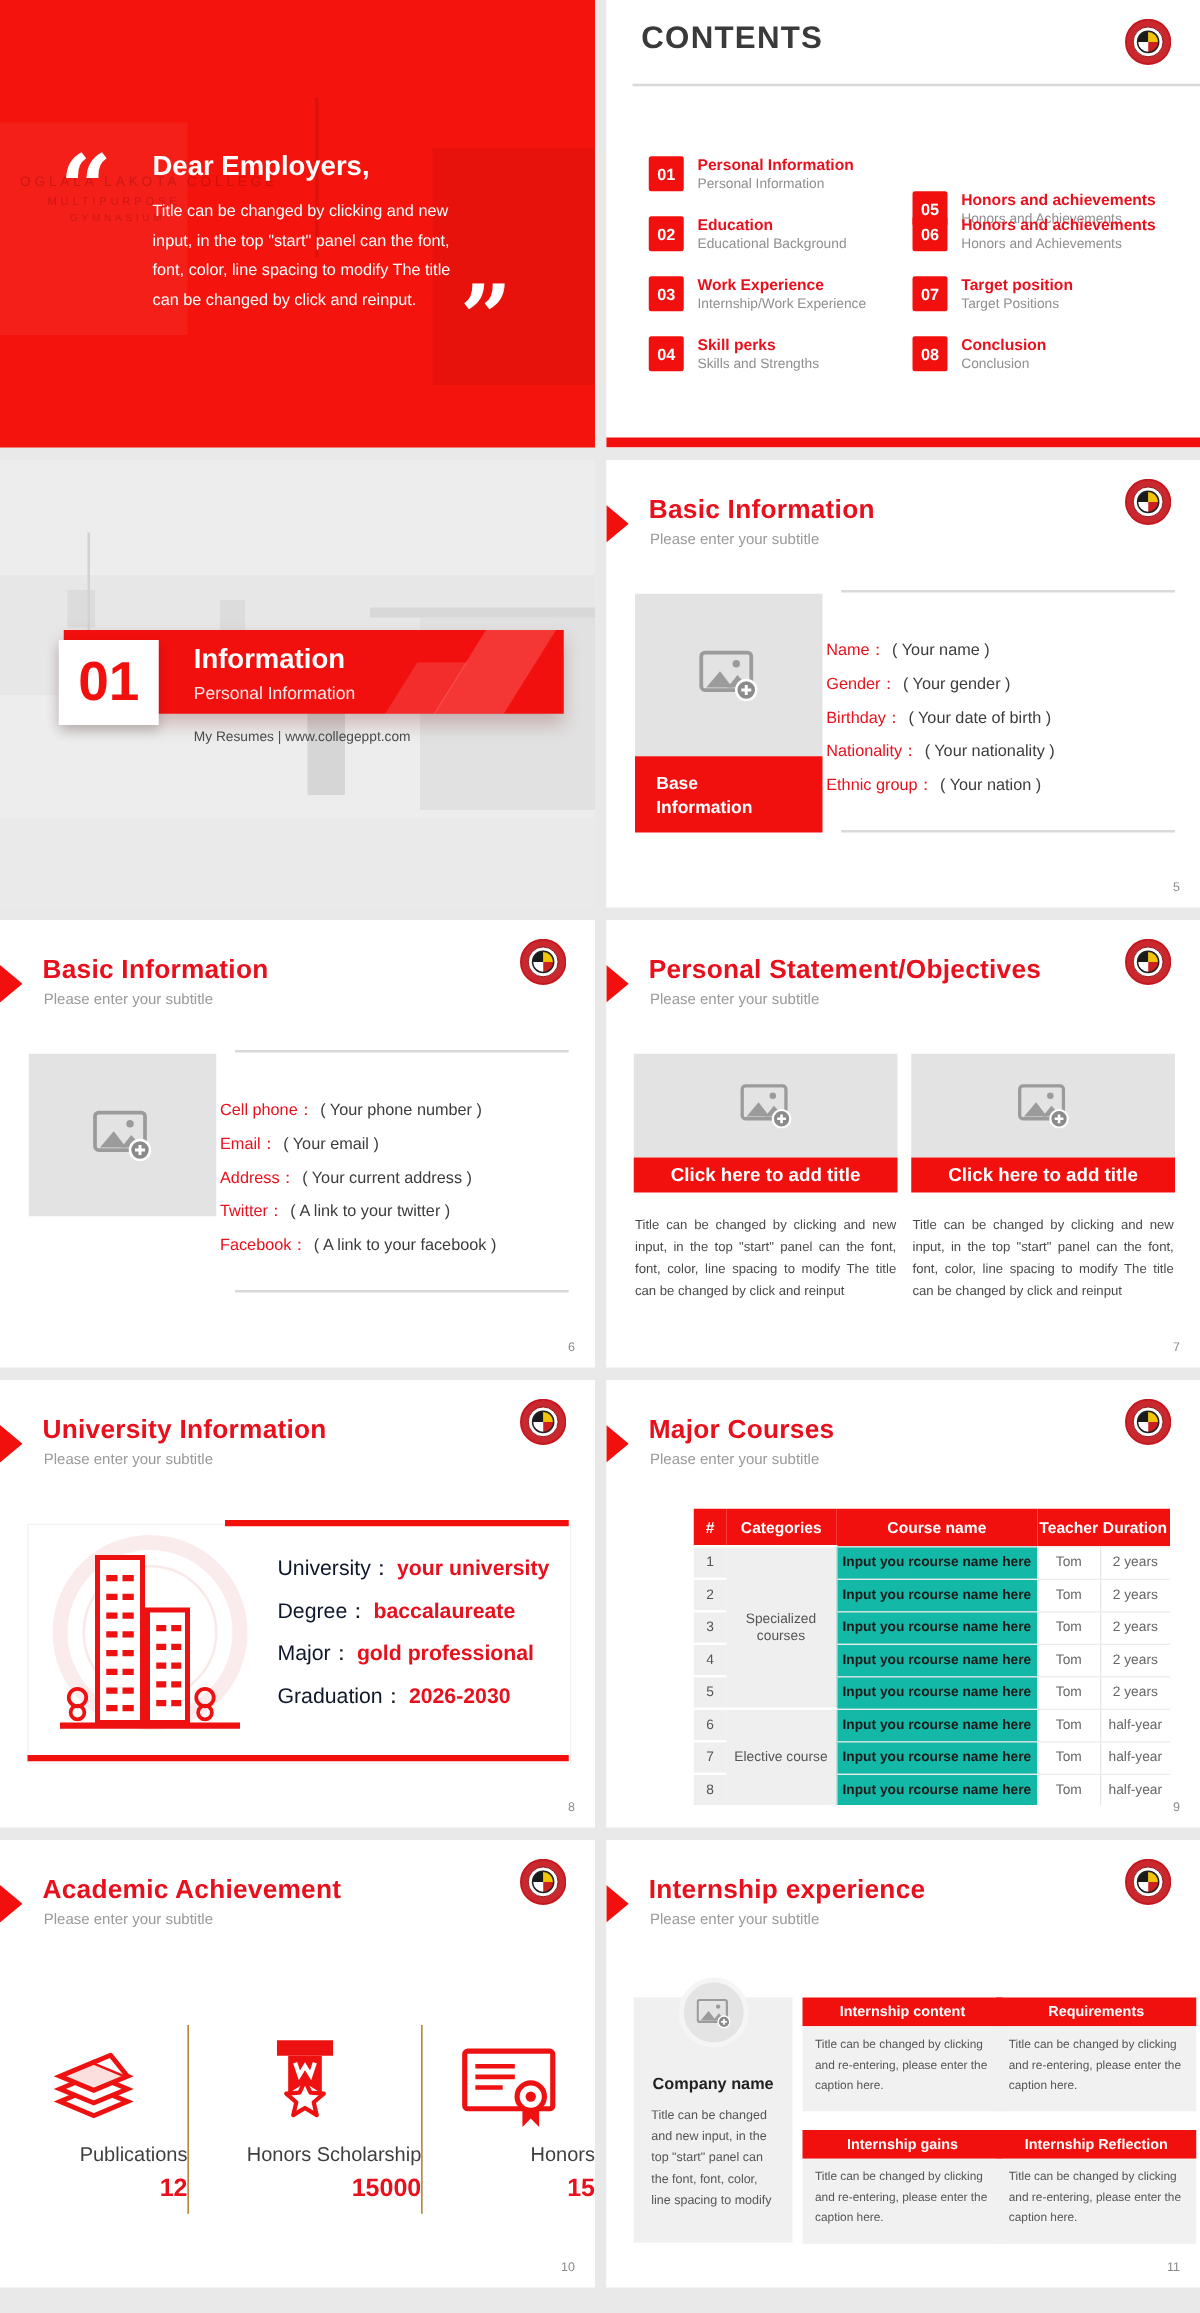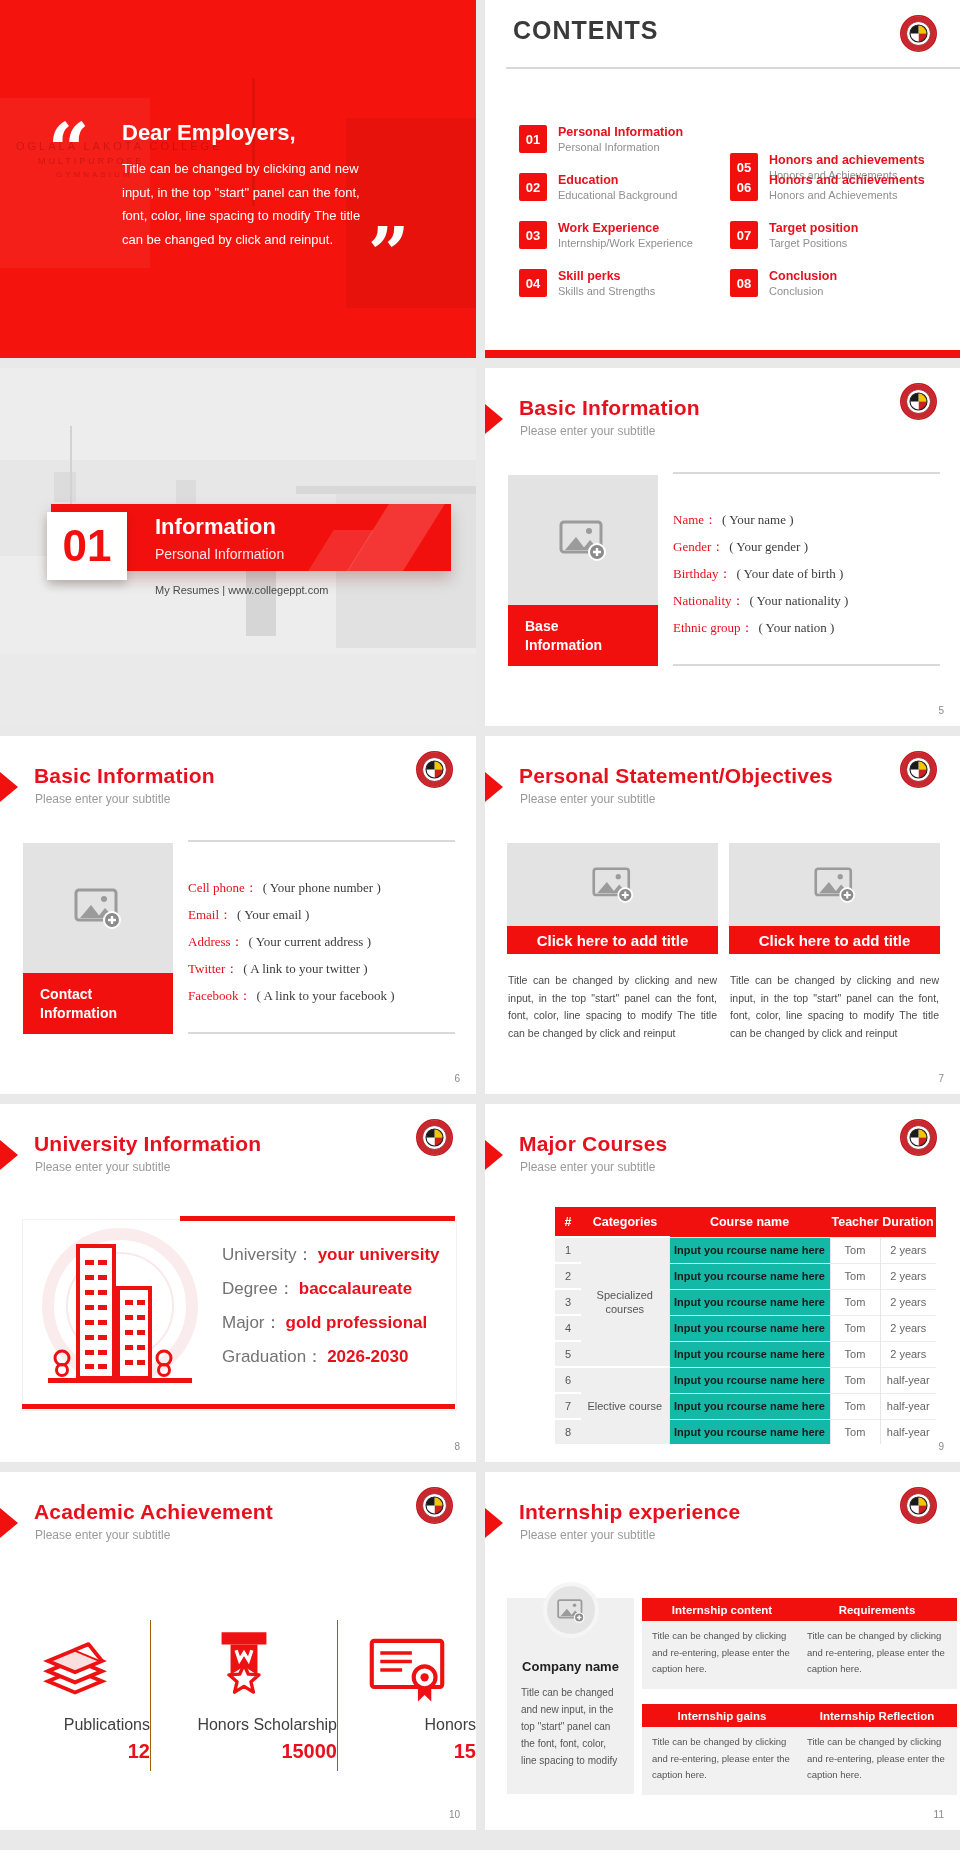--- a/index.html
+++ b/index.html
@@ -73,21 +73,21 @@
   .sec-footer{position:absolute;left:155px;top:216px;font-size:11px;color:#4a4a4a;}
 
   
   .ph-card{position:absolute;left:23px;top:107px;width:150px;height:130px;background:#e3e3e3;
     display:flex;align-items:center;justify-content:center;}
   .red-label{position:absolute;left:23px;top:237px;width:150px;height:61px;background:var(--red);
     color:#fff;font-weight:700;font-size:14px;line-height:19px;display:flex;align-items:center;
     padding:0 36px 0 17px;box-sizing:border-box;}
   .rule{position:absolute;left:188px;width:267px;height:2px;background:#d9d9d9;}
   .rule-t{top:104px;} .rule-b{top:296px;}
-  .fields{position:absolute;left:188px;top:138px;font-family:Liberation Serif, serif;}
+  .fields{position:absolute;left:176px;top:138px;}
   .f-row{font-size:13px;line-height:27px;white-space:nowrap;}
   .f-l{color:var(--tred);}
   .f-v{color:#3c3c3c;margin-left:5px;}
 
   
   .stmt-col{position:absolute;top:0;height:358px;}
   .sc1{left:22px;width:211px;} .sc2{left:244px;width:211px;}
   .stmt-img{position:absolute;left:0;right:0;top:107px;height:83px;background:#e3e3e3;
     display:flex;align-items:center;justify-content:center;}
   .stmt-btn{position:absolute;left:0;right:0;top:190px;height:28px;background:var(--red);color:#fff;
@@ -98,21 +98,21 @@
   
   .uni-card{position:absolute;left:22px;top:115px;width:433px;height:190px;background:#fff;border:1px solid #f1f1f1;}
   .uni-bar-t{position:absolute;left:180px;top:112px;width:275px;height:5px;background:var(--red);}
   .uni-bar-b{position:absolute;left:22px;top:300px;width:433px;height:5px;background:var(--red);}
   .uni-seal{position:absolute;left:42px;top:124px;width:156px;height:156px;border-radius:50%;
     border:12px solid rgba(205,70,70,.10);box-sizing:border-box;}
   .uni-seal::after{content:"";position:absolute;inset:12px;border-radius:50%;border:2px solid rgba(205,70,70,.12);}
   .uni-bld{position:absolute;left:48px;top:134px;width:144px;height:152px;}
   .uni-fields{position:absolute;left:222px;top:140px;}
   .u-row{font-size:17px;line-height:22px;margin-bottom:12px;white-space:nowrap;}
-  .u-l{color:#737373;}
+  .u-l{color:#0f172a;}
   .u-v{color:var(--tred);font-weight:700;margin-left:4px;}
 
   
   .tbl{position:absolute;left:70px;top:103px;width:381px;border-collapse:collapse;table-layout:fixed;}
   .tbl th{background:var(--red);color:#fff;font-weight:700;font-size:12.5px;height:29px;padding:0;}
   .tbl td{height:24px;padding:0 2px;text-align:center;}
   .tbl .w-num{width:26px;} .tbl .w-cat{width:88px;} .tbl .w-course{width:161px;} .tbl .w-tea{width:50px;} .tbl .w-dur{width:56px;}
   td.td-num{background:#efefef;color:#555;font-size:11px;border-top:2px solid #fff;}
   td.td-cat{background:#efefef;color:#555;font-size:11px;line-height:14px;border-top:2px solid #fff;}
   td.td-course{background:#14b8a6;font-weight:700;color:#1a1a1a;font-size:11px;border-top:1px solid #ececec;border-left:1px solid #e6e6e6;}
@@ -366,21 +366,20 @@
       <div class="head-title">Basic Information</div>
       <div class="head-sub">Please enter your subtitle</div>
       <svg class="logo">
           <use href="#sym-logo"></use>
         </svg>
       <div class="ph-card">
         <svg width="48" height="42">
             <use href="#sym-imgph"></use>
           </svg>
       </div>
-      <div class="red-label">Contact Information</div>
       <div class="rule rule-t"></div>
       <div class="rule rule-b"></div>
       <div class="fields">
         <div class="f-row"><span class="f-l">Cell phone：</span><span class="f-v">( Your phone number )</span></div>
         <div class="f-row"><span class="f-l">Email：</span><span class="f-v">( Your email )</span></div>
         <div class="f-row"><span class="f-l">Address：</span><span class="f-v">( Your current address )</span></div>
         <div class="f-row"><span class="f-l">Twitter：</span><span class="f-v">( A link to your twitter )</span></div>
         <div class="f-row"><span class="f-l">Facebook：</span><span class="f-v">(  A link to your facebook )</span></div>
       </div>
       <div class="pagenum">6</div>

